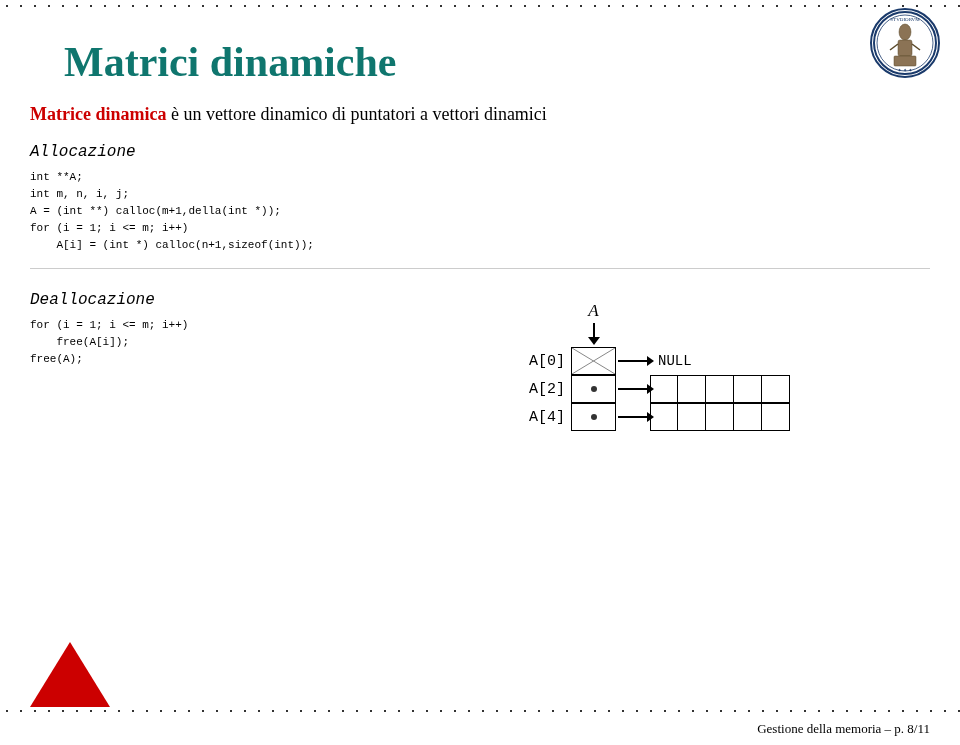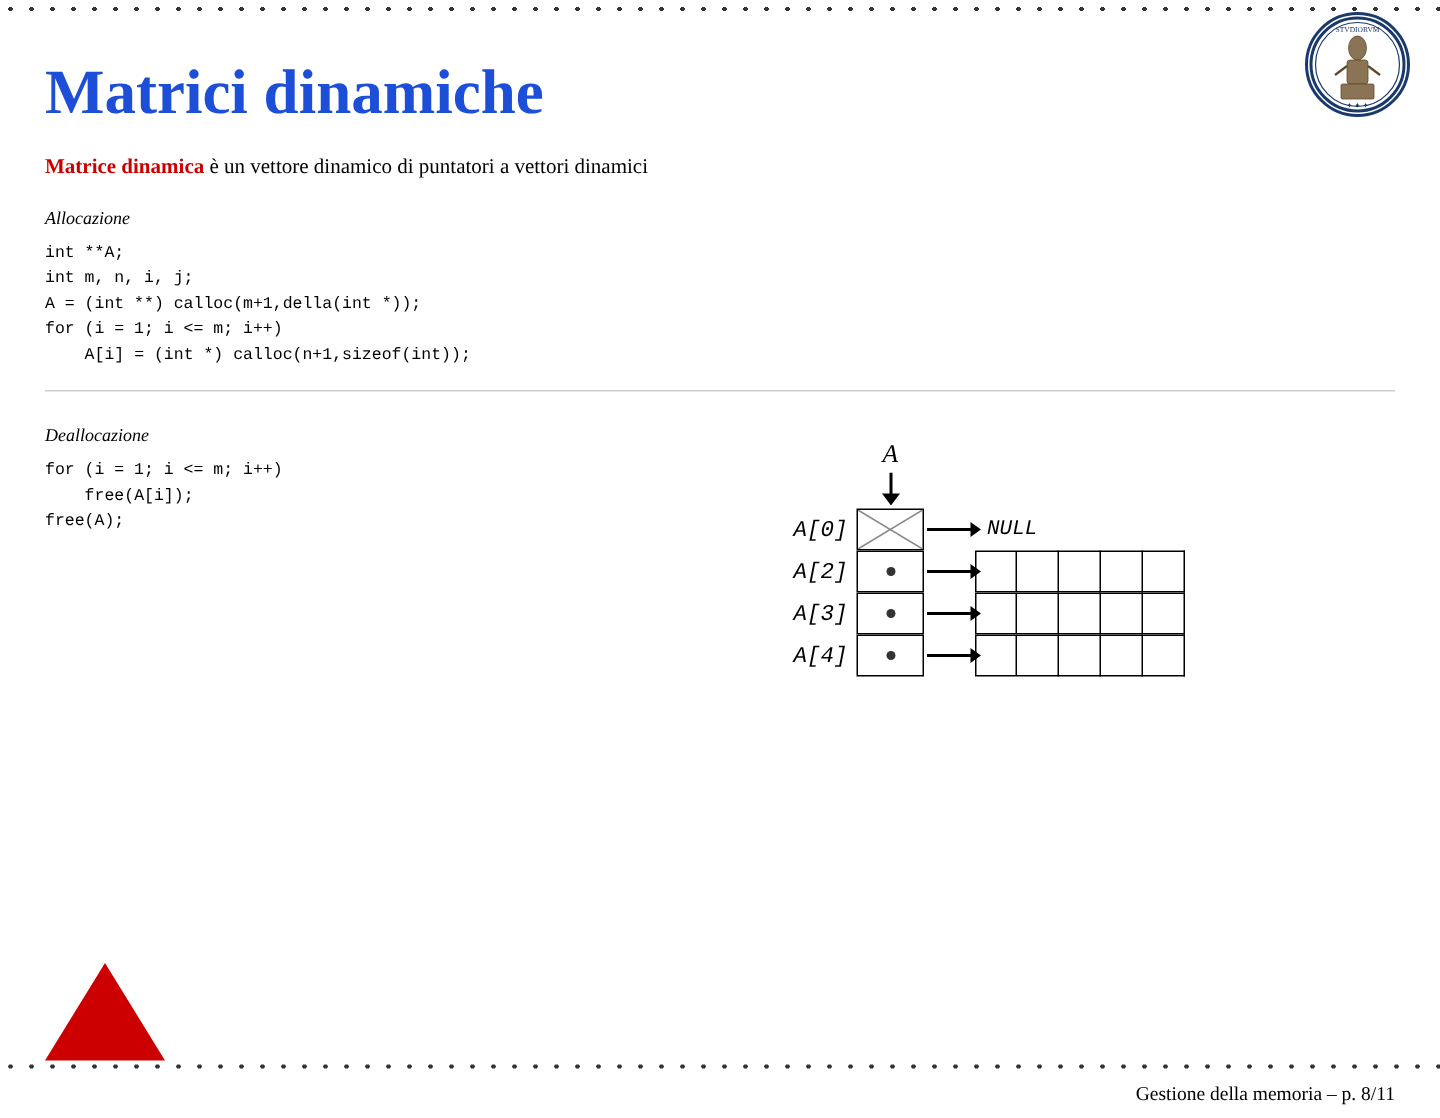--- a/index.html
+++ b/index.html
@@ -29,39 +29,40 @@
       position: absolute;
       top: 20px;
       left: 30px;
       right: 30px;
       bottom: 50px;
     }
 
     .title {
       font-size: 42px;
       font-weight: bold;
-      color: #1d4ed8;
+      color: #0f766e;
       margin-top: 18px;
       margin-bottom: 18px;
       font-family: 'Times New Roman', serif;
+      margin-left: 34px;
     }
 
     .subtitle {
-      font-size: 14px;
+      font-size: 18px;
       margin-bottom: 18px;
       font-family: 'Times New Roman', serif;
     }
 
     .subtitle .red { color: #cc0000; font-weight: bold; }
 
     .section-label {
-      font-size: 12px;
+      font-size: 16px;
       font-style: italic;
       margin-bottom: 8px;
-      font-family: Liberation Serif, serif;
+      font-family: Liberation Mono, monospace;
     }
 
     .code-block {
       font-family: 'Courier New', Courier, monospace;
       font-size: 11px;
       line-height: 1.55;
       margin-bottom: 6px;
     }
 
     .bottom-section {
@@ -94,21 +95,20 @@
     .matrix-rows {
       display: flex;
       flex-direction: column;
       gap: 0;
     }
 
     .matrix-row {
       display: flex;
       align-items: center;
       gap: 0;
-      font-style: italic;
     }
 
     .row-label {
       font-family: 'Courier New', monospace;
       font-size: 15px;
       width: 45px;
       text-align: right;
       padding-right: 6px;
     }
 
@@ -304,36 +304,20 @@
             <div class="arrow-right"></div>
             <div class="data-cells">
               <div class="data-cell"></div>
               <div class="data-cell"></div>
               <div class="data-cell"></div>
               <div class="data-cell"></div>
               <div class="data-cell"></div>
             </div>
           </div>
 
-          <div class="matrix-row">
-            <div class="row-label">A[3]</div>
-            <div class="pointer-cell">
-              <svg width="10" height="10" viewBox="0 0 10 10">
-                <circle cx="5" cy="5" r="3" fill="#333"></circle>
-              </svg>
-            </div>
-            <div class="arrow-right"></div>
-            <div class="data-cells">
-              <div class="data-cell"></div>
-              <div class="data-cell"></div>
-              <div class="data-cell"></div>
-              <div class="data-cell"></div>
-              <div class="data-cell"></div>
-            </div>
-          </div>
 
           <div class="matrix-row">
             <div class="row-label">A[4]</div>
             <div class="pointer-cell">
               <svg width="10" height="10" viewBox="0 0 10 10">
                 <circle cx="5" cy="5" r="3" fill="#333"></circle>
               </svg>
             </div>
             <div class="arrow-right"></div>
             <div class="data-cells">

